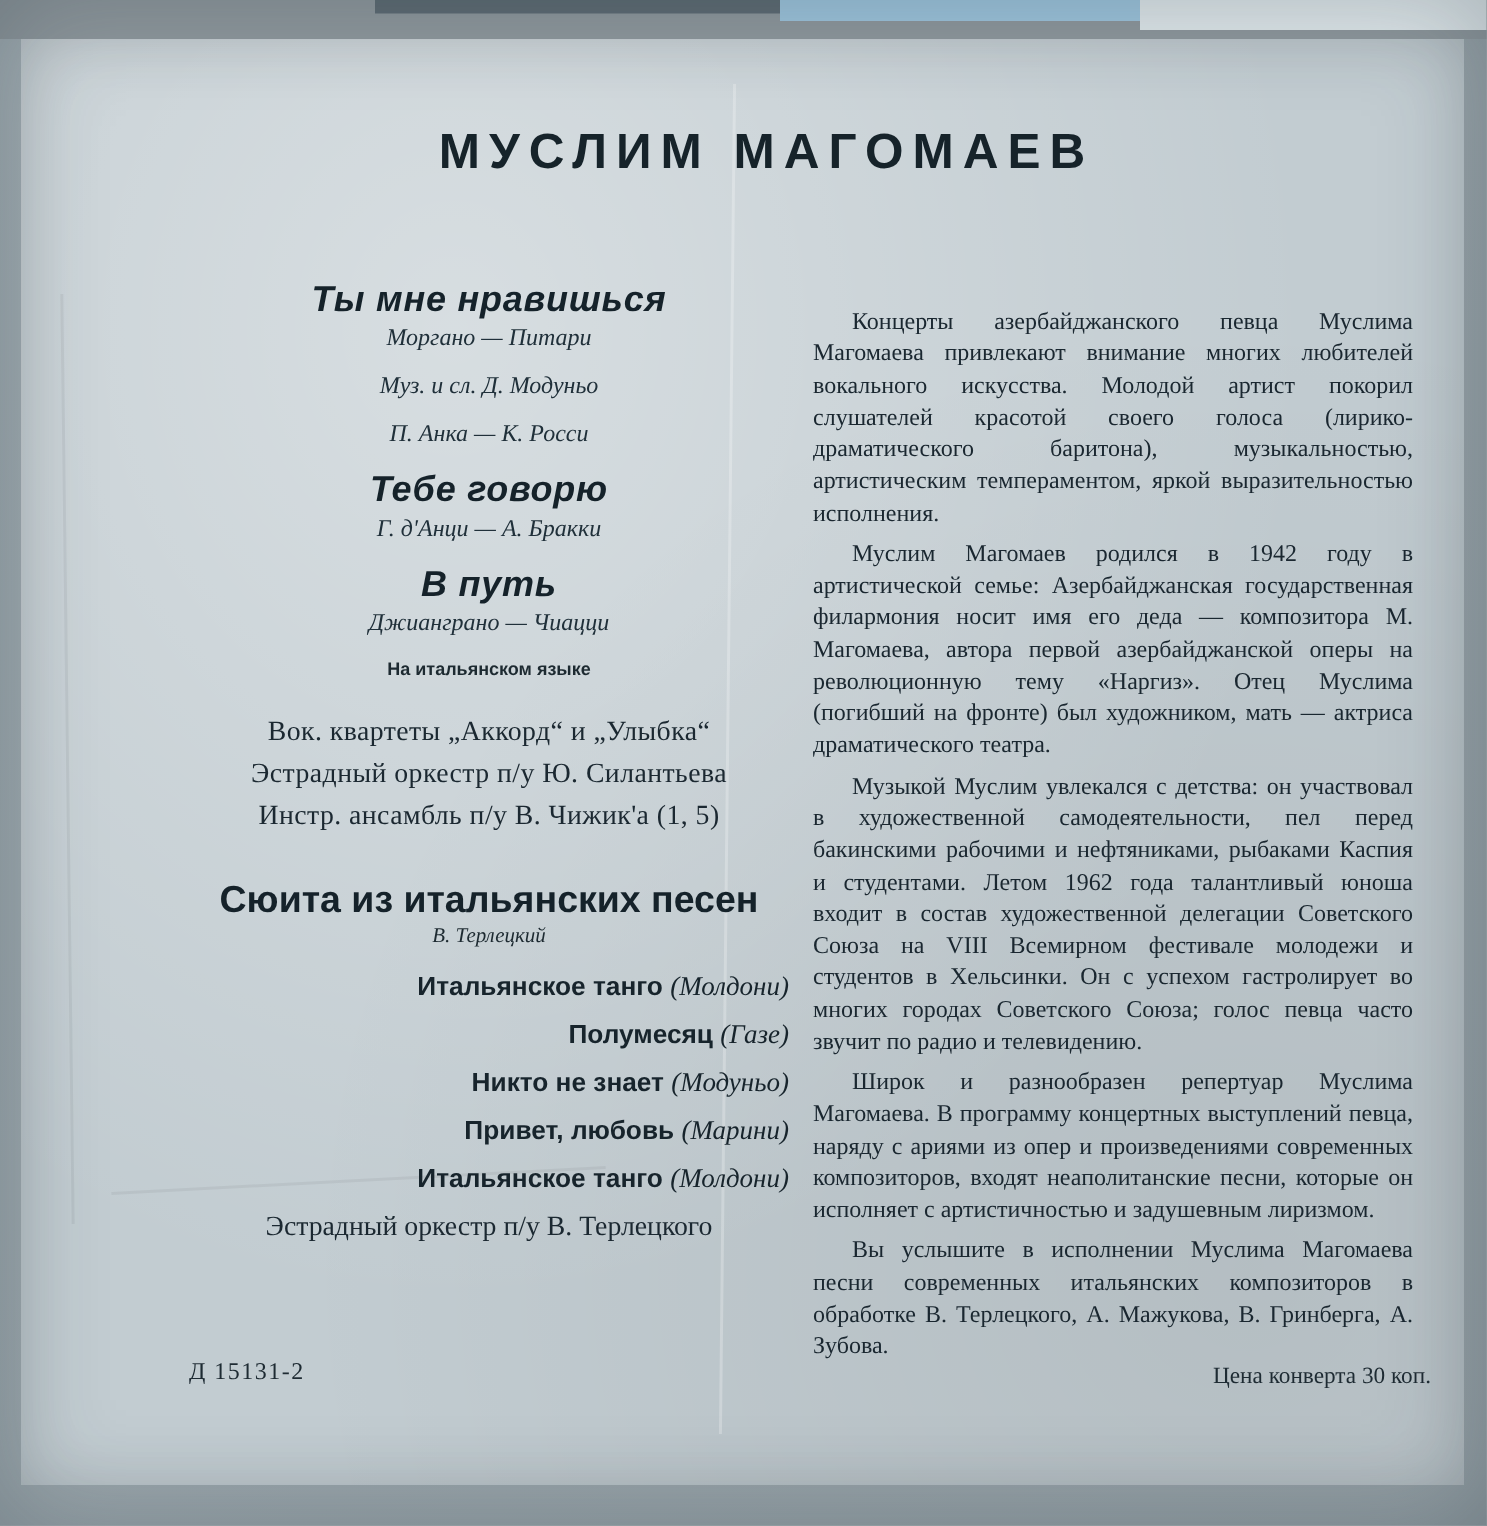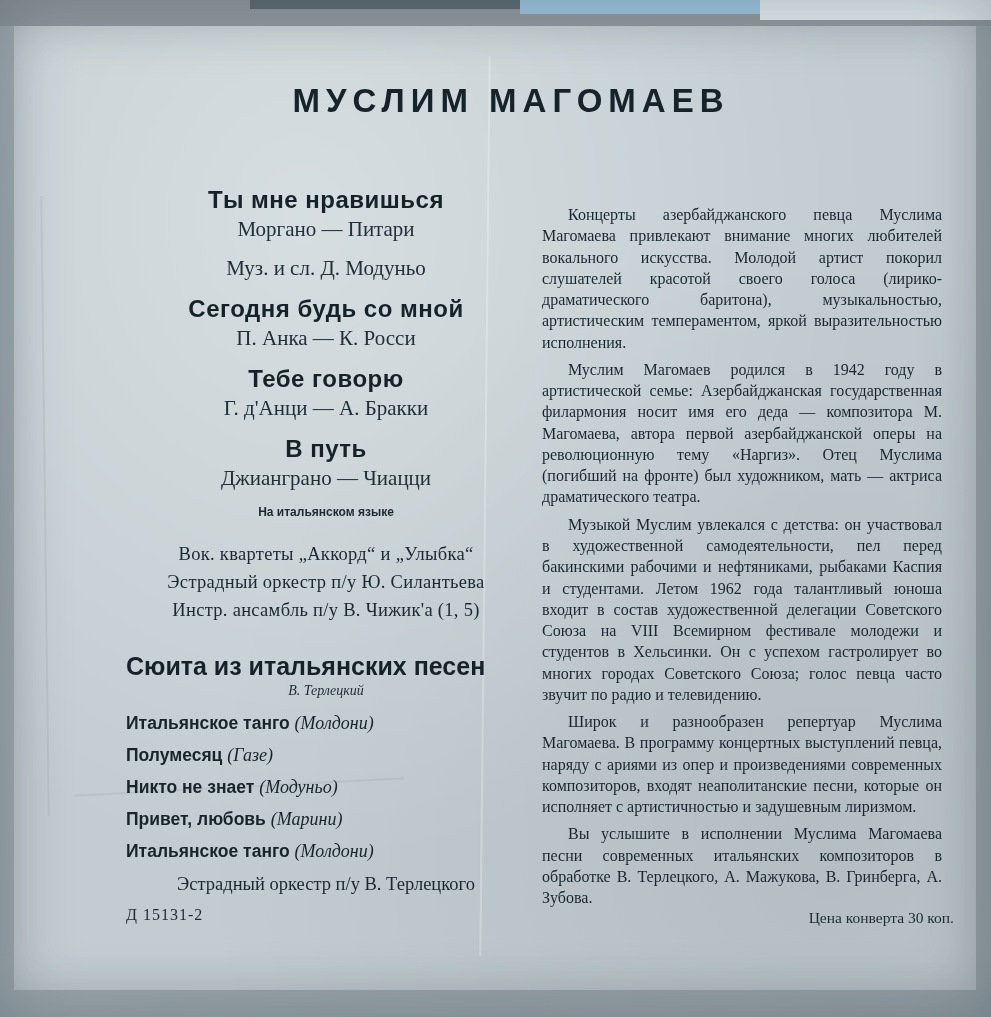--- a/index.html
+++ b/index.html
@@ -114,24 +114,26 @@
   .track {
     text-align: center;
     margin-bottom: 14px;
   }
   .track .t-title {
     font-family: "Liberation Sans", sans-serif;
     font-weight: bold;
     font-size: 24px;
     letter-spacing: 0.5px;
     color: #15222a;
+    font-style: italic;
   }
   .track .t-author {
     font-family: "Liberation Serif", serif;
-    font-size: 21px;
+    font-style: italic;
+    font-size: 16px;
     margin-top: 3px;
     color: #20303a;
   }
 
   #lang-note {
     text-align: center;
     font-family: Liberation Sans, sans-serif;
     font-size: 12px;
     font-weight: bold;
     margin-top: 4px;
@@ -142,36 +144,37 @@
   #performers {
     text-align: center;
     font-family: "Liberation Serif", serif;
     font-size: 18.5px;
     line-height: 1.5;
     color: #1b2831;
     letter-spacing: 0.3px;
   }
 
   #suite-title {
+    text-align: center;
     font-family: "Liberation Sans", sans-serif;
     font-weight: bold;
     font-size: 25px;
     margin-top: 28px;
     color: #15222a;
   }
   #suite-author {
     text-align: center;
     font-family: "Liberation Serif", serif;
     font-style: italic;
     font-size: 14px;
     margin-top: 2px;
     margin-bottom: 14px;
   }
   .suite-item {
-    text-align: left;
+    text-align: right;
     font-family: "Liberation Sans", sans-serif;
     font-weight: bold;
     font-size: 17.5px;
     margin-bottom: 11px;
     color: #17242c;
   }
   .suite-item i {
     font-family: "Liberation Serif", serif;
     font-weight: normal;
     font-style: italic;
@@ -255,21 +258,20 @@
         <div class="track">
           <div class="t-title">Ты мне нравишься</div>
           <div class="t-author">Моргано — Питари</div>
         </div>
 
         <div class="track">
           <div class="t-author">Муз. и сл. Д. Модуньо</div>
         </div>
 
         <div class="track">
-          <div class="t-title">Сегодня будь со мной</div>
           <div class="t-author">П. Анка — К. Росси</div>
         </div>
 
         <div class="track">
           <div class="t-title">Тебе говорю</div>
           <div class="t-author">Г. д'Анци — А. Бракки</div>
         </div>
 
         <div class="track">
           <div class="t-title">В путь</div>

